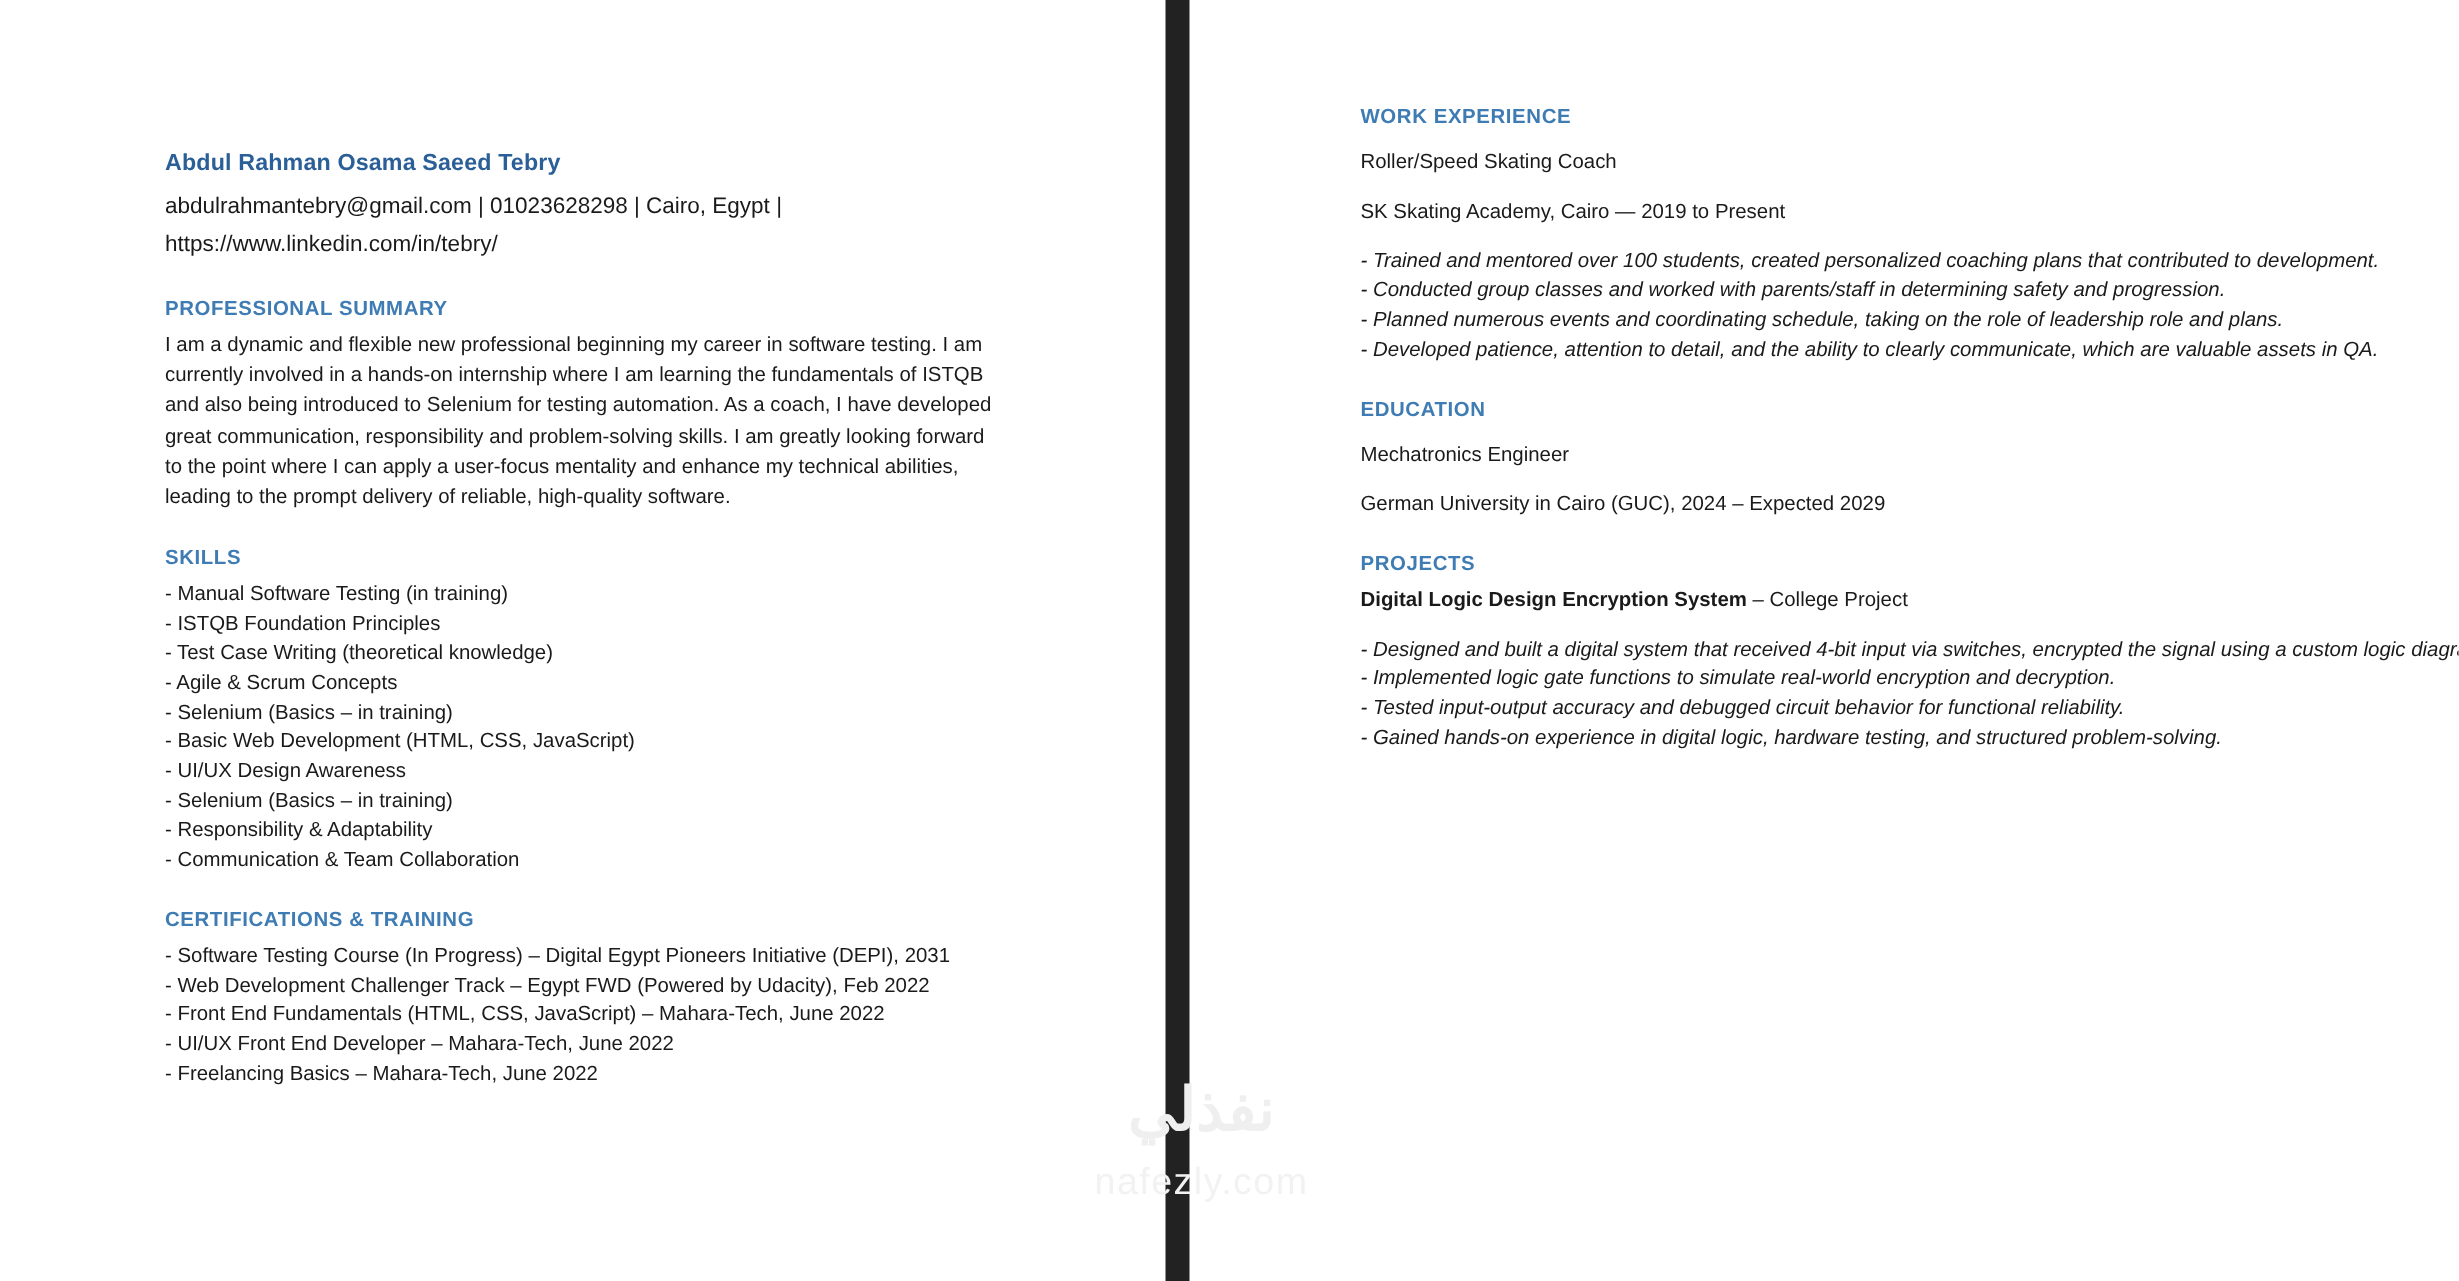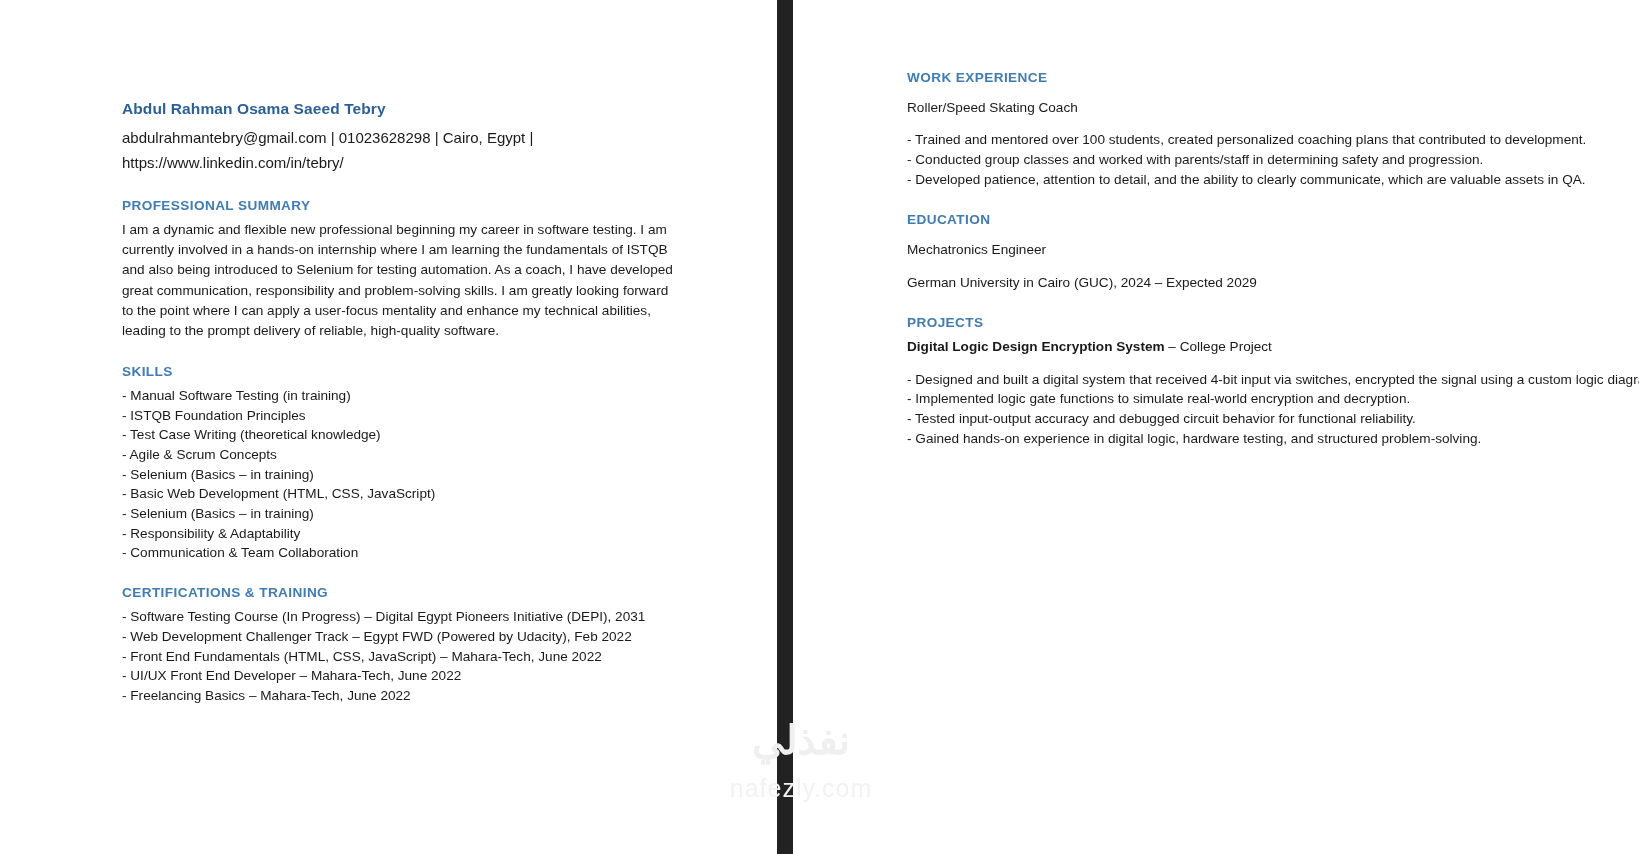--- a/index.html
+++ b/index.html
@@ -26,21 +26,21 @@
     top: 0;
     width: 16px;
     height: 854px;
     background: #222222;
   }
   .col {
     position: absolute;
     top: 0;
   }
   .col-left {
-    left: 122px;
+    left: 110px;
     top: 100px;
     width: 560px;
   }
   .col-right {
     left: 907px;
     top: 70px;
     width: 560px;
   }
   .name {
     color: #2b5f97;
@@ -90,20 +90,21 @@
   }
   .proj-title {
     font-size: 13.6px;
     line-height: 1.5;
   }
   .proj-title b {
     font-weight: bold;
   }
   .right-bullets li {
     white-space: normal;
+    font-style: italic;
   }
   .watermark {
     position: absolute;
     left: 686px;
     top: 718px;
     width: 230px;
     text-align: center;
     user-select: none;
   }
   .watermark .wm-ar {
@@ -138,43 +139,46 @@
     <p class="para">I am a dynamic and flexible new professional beginning my career in software testing. I am currently involved in a hands-on internship where I am learning the fundamentals of ISTQB and also being introduced to Selenium for testing automation. As a coach, I have developed great communication, responsibility and problem-solving skills. I am greatly looking forward to the point where I can apply a user-focus mentality and enhance my technical abilities, leading to the prompt delivery of reliable, high-quality software.</p>
 
     <div class="section-head">SKILLS</div>
     <ul class="bullets">
       <li>- Manual Software Testing (in training)</li>
       <li>- ISTQB Foundation Principles</li>
       <li>- Test Case Writing (theoretical knowledge)</li>
       <li>- Agile &amp; Scrum Concepts</li>
       <li>- Selenium (Basics – in training)</li>
       <li>- Basic Web Development (HTML, CSS, JavaScript)</li>
+      <li>- UI/UX Design Awareness</li>
       <li>- Selenium (Basics – in training)</li>
       <li>- Responsibility &amp; Adaptability</li>
       <li>- Communication &amp; Team Collaboration</li>
     </ul>
 
     <div class="section-head">CERTIFICATIONS &amp; TRAINING</div>
     <ul class="bullets">
       <li>- Software Testing Course (In Progress) – Digital Egypt Pioneers Initiative (DEPI), 2031</li>
       <li>- Web Development Challenger Track – Egypt FWD (Powered by Udacity), Feb 2022</li>
       <li>- Front End Fundamentals (HTML, CSS, JavaScript) – Mahara-Tech, June 2022</li>
       <li>- UI/UX Front End Developer – Mahara-Tech, June 2022</li>
       <li>- Freelancing Basics – Mahara-Tech, June 2022</li>
     </ul>
   </div>
 
   <div class="col col-right">
 
     <div class="section-head" style="margin-top:0;">WORK EXPERIENCE</div>
     <div class="job-line">Roller/Speed Skating Coach</div>
+    <div class="job-line">SK Skating Academy, Cairo — 2019 to Present</div>
     <div class="gap"></div>
     <ul class="bullets right-bullets">
       <li>- Trained and mentored over 100 students, created personalized coaching plans that contributed to development.</li>
       <li>- Conducted group classes and worked with parents/staff in determining safety and progression.</li>
+      <li>- Planned numerous events and coordinating schedule, taking on the role of leadership role and plans.</li>
       <li>- Developed patience, attention to detail, and the ability to clearly communicate, which are valuable assets in QA.</li>
     </ul>
 
     <div class="section-head">EDUCATION</div>
     <div class="job-line">Mechatronics Engineer</div>
     <div class="job-line">German University in Cairo (GUC), 2024 – Expected 2029</div>
 
     <div class="section-head">PROJECTS</div>
     <div class="proj-title"><b>Digital Logic Design Encryption System</b><span> – College Project</span></div>
     <div class="gap"></div>

